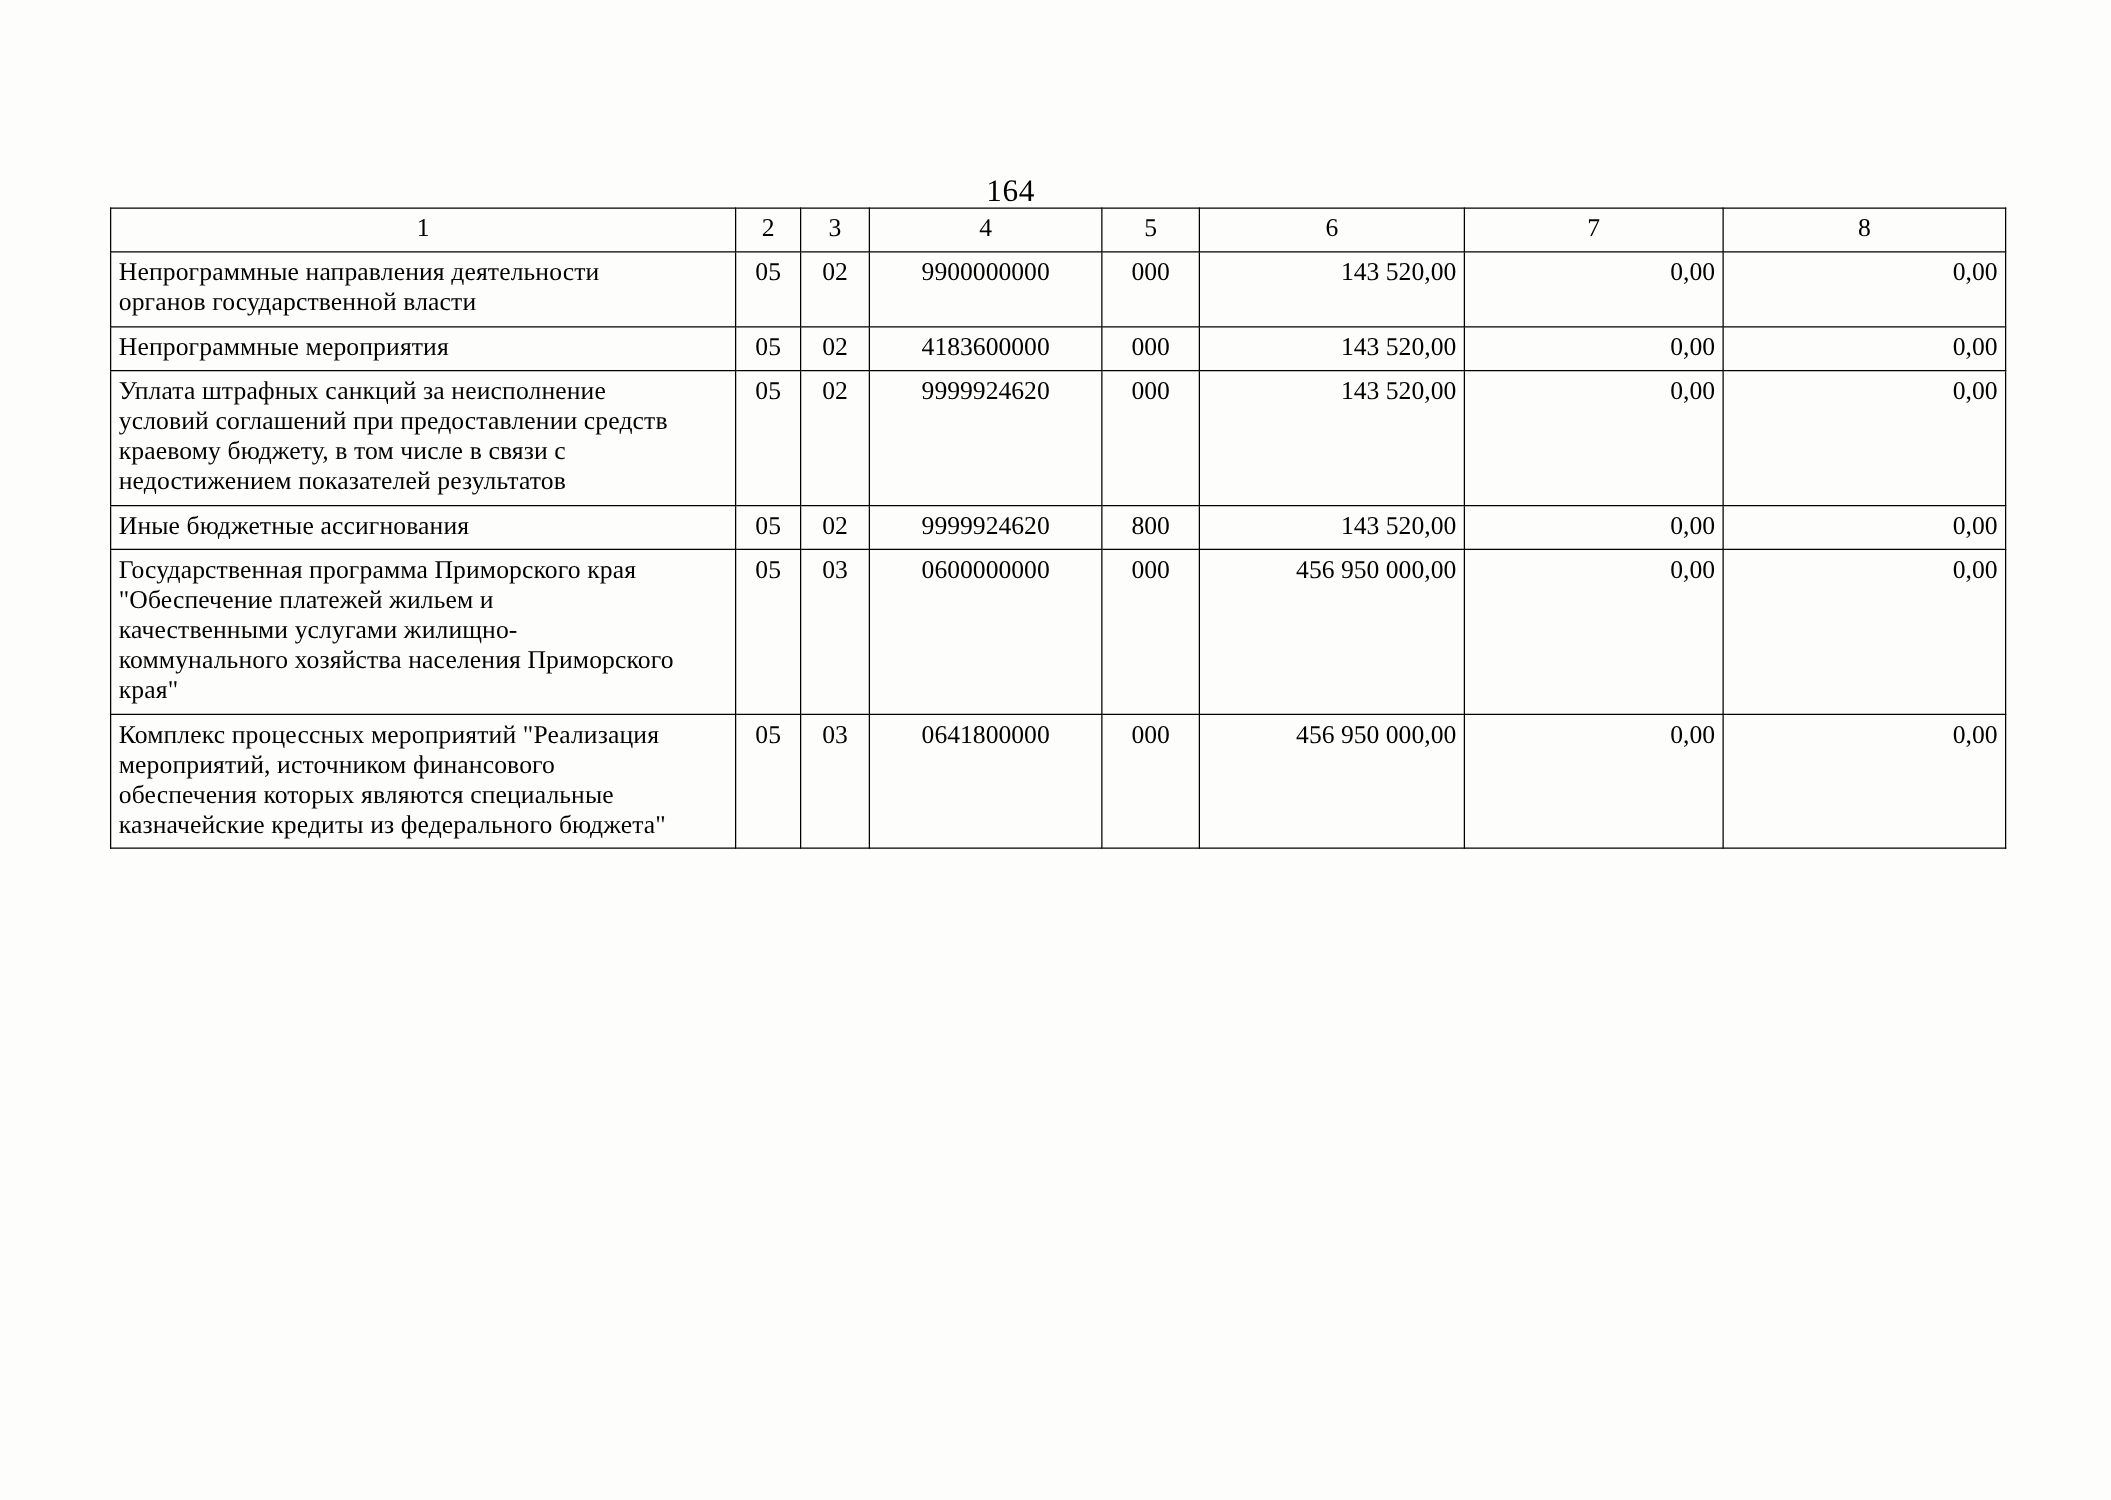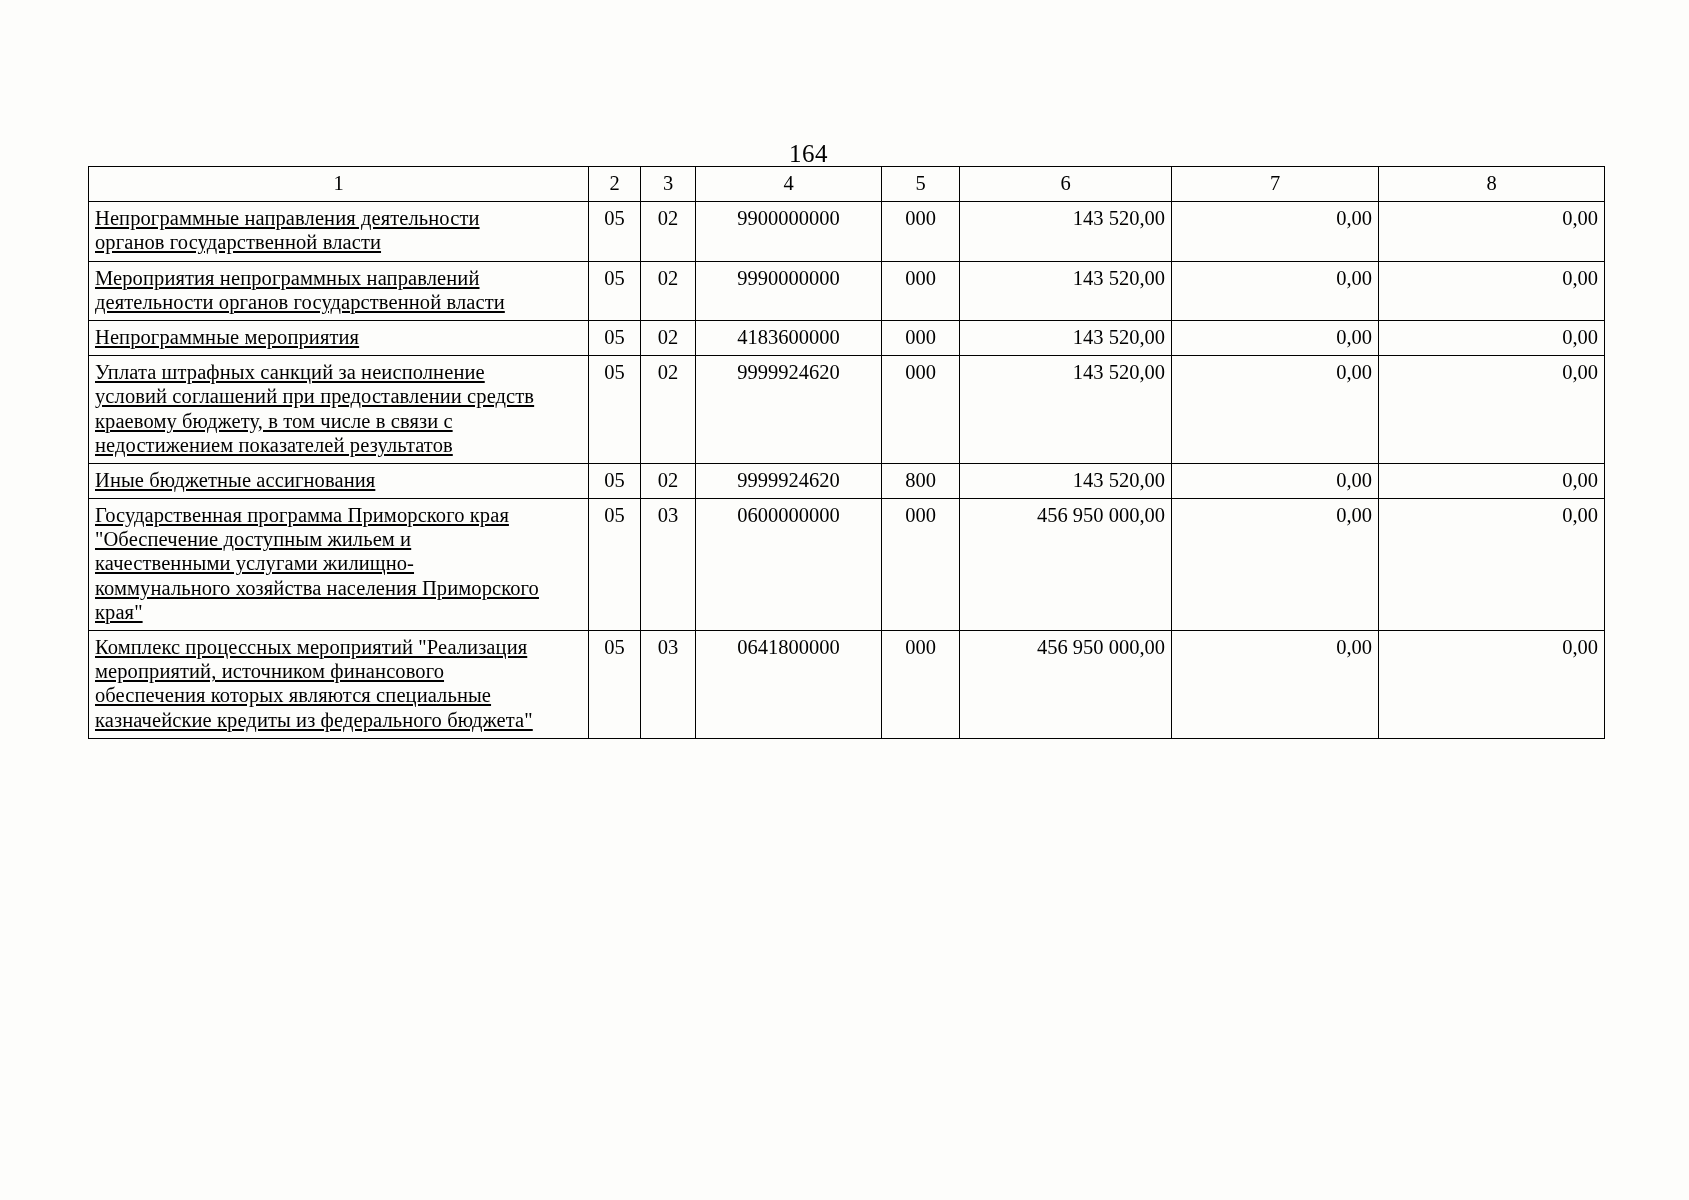--- a/index.html
+++ b/index.html
@@ -81,21 +81,20 @@
   }
   .cnum-top {
     text-align: right;
     padding-right: 8px;
     vertical-align: top;
     padding-top: 5px;
   }
   .rowtext {
     display: block;
     white-space: pre-line;
-    text-decoration: underline;
   }
 </style>
 </head>
 <body>
 
 <div class="page">
 
   <div class="page-number">164</div>
 
   <div class="table-wrap">
@@ -131,33 +130,20 @@
             <td class="ccode">05</td>
             <td class="ccode">02</td>
             <td class="ccode">9900000000</td>
             <td class="ccode">000</td>
             <td class="cnum">143 520,00</td>
             <td class="cnum">0,00</td>
             <td class="cnum">0,00</td>
           </tr>
           <tr>
             <td class="cname">
-              <span class="rowtext">Мероприятия непрограммных направлений
-деятельности органов государственной власти</span>
-            </td>
-            <td class="ccode">05</td>
-            <td class="ccode">02</td>
-            <td class="ccode">9990000000</td>
-            <td class="ccode">000</td>
-            <td class="cnum">143 520,00</td>
-            <td class="cnum">0,00</td>
-            <td class="cnum">0,00</td>
-          </tr>
-          <tr>
-            <td class="cname">
               <span class="rowtext">Непрограммные мероприятия</span>
             </td>
             <td class="ccode">05</td>
             <td class="ccode">02</td>
             <td class="ccode">4183600000</td>
             <td class="ccode">000</td>
             <td class="cnum-top">143 520,00</td>
             <td class="cnum-top">0,00</td>
             <td class="cnum-top">0,00</td>
           </tr>
@@ -184,21 +170,21 @@
             <td class="ccode">02</td>
             <td class="ccode">9999924620</td>
             <td class="ccode">800</td>
             <td class="cnum-top">143 520,00</td>
             <td class="cnum-top">0,00</td>
             <td class="cnum-top">0,00</td>
           </tr>
           <tr>
             <td class="cname">
               <span class="rowtext">Государственная программа Приморского края
-"Обеспечение доступным жильем и
+"Обеспечение платежей жильем и
 качественными услугами жилищно-
 коммунального хозяйства населения Приморского
 края"</span>
             </td>
             <td class="ccode">05</td>
             <td class="ccode">03</td>
             <td class="ccode">0600000000</td>
             <td class="ccode">000</td>
             <td class="cnum">456 950 000,00</td>
             <td class="cnum">0,00</td>

